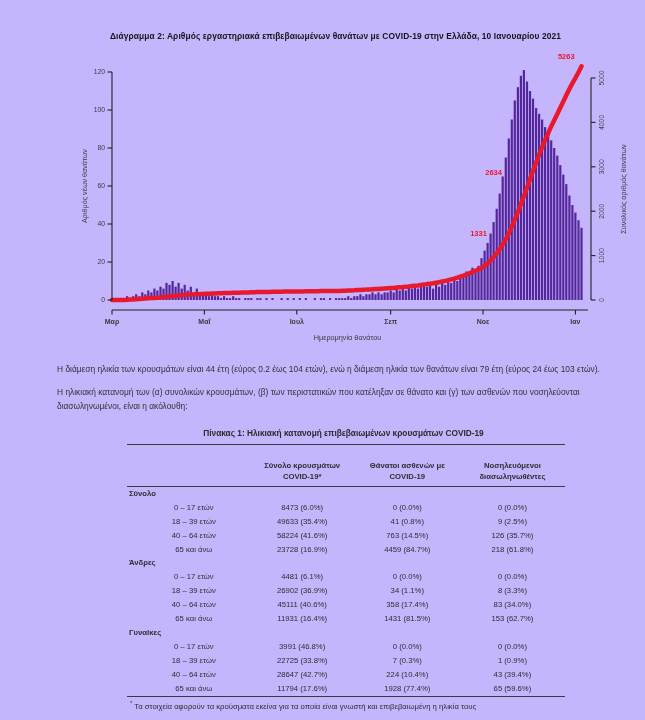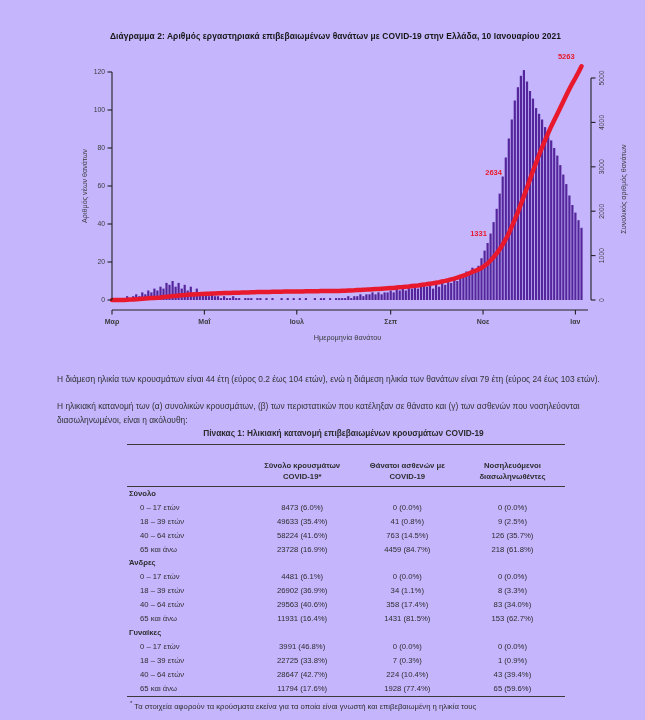--- a/index.html
+++ b/index.html
@@ -1,29 +1,29 @@
 <!DOCTYPE html>
 <html><head>
 <meta charset="utf-8">
 <style>
   html,body{margin:0;padding:0;background:#fff;}
   body{font-family:"Liberation Sans",sans-serif;-webkit-font-smoothing:antialiased;}
   .page{position:relative;width:645px;height:720px;background:#c4b5fd;overflow:hidden;}
   .chart-title{position:absolute;left:110px;top:31px;width:500px;font-size:8.4px;font-weight:bold;color:#161616;letter-spacing:.1px;}
   #chart{position:absolute;left:0;top:0;width:645px;height:360px;font-family:"Liberation Sans",sans-serif;}
   .paras{position:absolute;left:57px;top:360px;width:578px;font-size:8.4px;color:#333;line-height:14.5px;}
-  .paras p{margin:12px 0 8px 0;}
+  .paras p{margin:2px 0 8px 0;}
   .table-title{position:absolute;left:122px;top:428px;width:443px;text-align:center;font-size:8.3px;font-weight:bold;color:#2b2b2b;}
   .table-wrap{position:absolute;left:127px;top:444px;width:438px;}
   table{width:100%;border-collapse:collapse;border-top:1.6px solid #3a3a3a;border-bottom:1.6px solid #3a3a3a;font-size:7.7px;color:#2e2e2e;}
   thead th{font-weight:bold;text-align:center;padding:16px 2px 3px;line-height:1.4;border-bottom:1.1px solid #3a3a3a;vertical-align:middle;}
   thead th:first-child{width:28%;}
   tbody td{padding:2.2px 2px;line-height:1.25;}
   td.sec{font-weight:bold;text-align:left;padding-top:2px;}
-  td.age{text-align:left;padding-left:13px;width:28%;}
+  td.age{text-align:center;padding-left:13px;width:28%;}
   td.val{text-align:center;width:24%;}
   .footnote{margin-top:3px;font-size:7.7px;color:#2e2e2e;padding-left:3px;}
   .footnote sup{font-size:6px;}
 </style>
 </head>
 <body>
 
 <div class="page">
 
   <div class="chart-title">Διάγραμμα 2: Αριθμός εργαστηριακά επιβεβαιωμένων θανάτων με COVID-19 στην Ελλάδα, 10 Ιανουαρίου 2021</div>
@@ -272,21 +272,21 @@
             <td class="val">0 (0.0%)</td>
           </tr>
           <tr>
             <td class="age">18 – 39 ετών</td>
             <td class="val">26902 (36.9%)</td>
             <td class="val">34 (1.1%)</td>
             <td class="val">8 (3.3%)</td>
           </tr>
           <tr>
             <td class="age">40 – 64 ετών</td>
-            <td class="val">29563 (40.6%)</td>
+            <td class="val">45111 (40.6%)</td>
             <td class="val">358 (17.4%)</td>
             <td class="val">83 (34.0%)</td>
           </tr>
           <tr>
             <td class="age">65 και άνω</td>
             <td class="val">11931 (16.4%)</td>
             <td class="val">1431 (81.5%)</td>
             <td class="val">153 (62.7%)</td>
           </tr>
           <tr>

